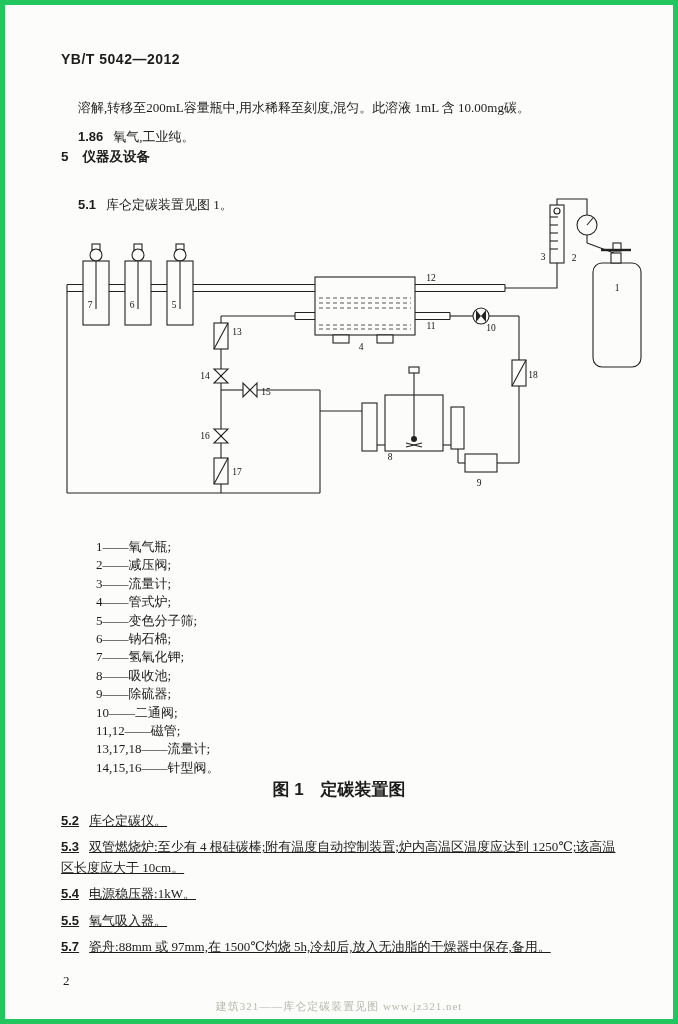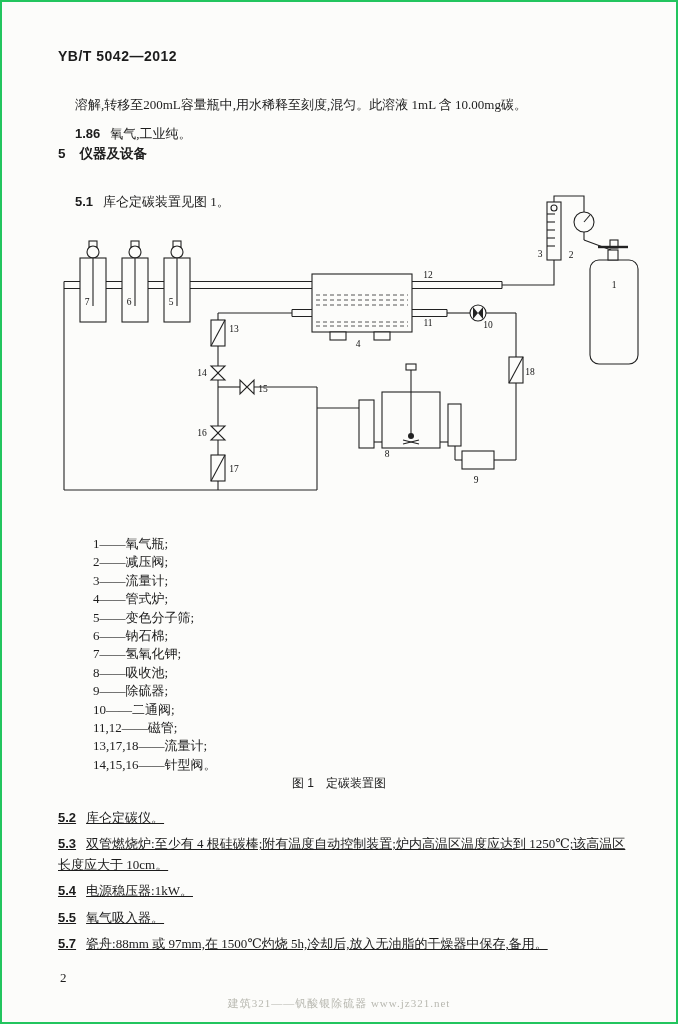--- a/index.html
+++ b/index.html
@@ -1,19 +1,19 @@
 <!DOCTYPE html>
 <html><head>
 <meta charset="utf-8">
 <style>
   html,body{margin:0;padding:0;}
   body{background:#eeeeea;}
   .page{
     position:relative;width:678px;height:1024px;margin:0 auto;
-    background:#fcfcfa;border:2px solid #22c55e;box-sizing:border-box;
+    background:#fcfcfa;border:5px solid #22c55e;box-sizing:border-box;
     font-family:"Liberation Serif","DejaVu Serif",serif;color:#1c1c1c;
     overflow:hidden;
   }
   .hdr{position:absolute;top:46px;left:56px;font-family:"Liberation Sans","DejaVu Sans",sans-serif;
        font-weight:bold;font-size:14px;letter-spacing:.5px;}
   .para{position:absolute;left:56px;right:48px;margin:17px;font-size:13px;line-height:1.55;}
   .intro{top:76px;}
   .it419{top:105px;}
   .sec5{position:absolute;top:143px;left:56px;font-family:"Liberation Sans","DejaVu Sans",sans-serif;
         font-weight:bold;font-size:13.5px;}
@@ -23,21 +23,21 @@
   .figure{position:absolute;top:192px;left:48px;width:600px;}
   .diagram{display:block;}
   .diagram .ln{stroke:#222;stroke-width:1.1;fill:none;}
   .diagram .cmp{stroke:#222;stroke-width:1.1;fill:#fcfcfa;}
   .diagram .solid{fill:#222;stroke:none;}
   .diagram .dash{stroke:#444;stroke-width:.9;fill:none;stroke-dasharray:4 3;}
   .diagram text{font-family:"Liberation Serif","DejaVu Serif",serif;font-size:9.5px;fill:#111;}
   .legend{position:absolute;top:530px;left:88px;margin:3px;padding:0;list-style:none;
           font-size:13px;line-height:18.4px;}
   .caption{position:absolute;top:773px;left:0;width:100%;text-align:center;
-           font-family:"Liberation Sans","DejaVu Sans",sans-serif;font-weight:normal;font-size:12px;}
+           font-family:"Liberation Sans","DejaVu Sans",sans-serif;font-weight:bold;font-size:17px;}
   .items{position:absolute;top:806px;left:56px;right:46px;}
   .items p{margin:0 0 5.5px 0;font-size:13px;line-height:1.6;text-decoration:underline;}
   .pageno{position:absolute;top:968px;left:58px;font-size:13px;}
   .wm{position:absolute;top:994px;left:0;width:100%;text-align:center;
       color:#b8b8b0;font-size:11px;letter-spacing:1px;}
 </style>
 </head>
 <body>
 
 <div class="page">
@@ -246,15 +246,15 @@
 
   <div class="items">
     <p><span class="num">5.2</span><span>库仑定碳仪。</span></p>
     <p><span class="num">5.3</span><span>双管燃烧炉:至少有 4 根硅碳棒;附有温度自动控制装置;炉内高温区温度应达到 1250℃;该高温区长度应大于 10cm。</span></p>
     <p><span class="num">5.4</span><span>电源稳压器:1kW。</span></p>
     <p><span class="num">5.5</span><span>氧气吸入器。</span></p>
     <p><span class="num">5.7</span><span>瓷舟:88mm 或 97mm,在 1500℃灼烧 5h,冷却后,放入无油脂的干燥器中保存,备用。</span></p>
   </div>
 
   <div class="pageno">2</div>
-  <div class="wm">建筑321——钒酸银除硫器  www.jz321.net</div>
+  <div class="wm">建筑321——库仑定碳装置见图  www.jz321.net</div>
 
 </div>
 
 </body></html>

